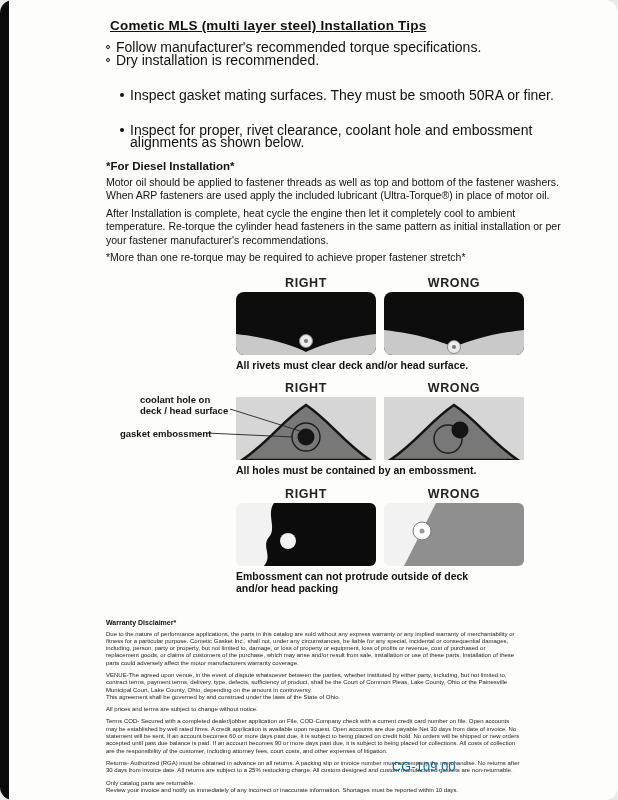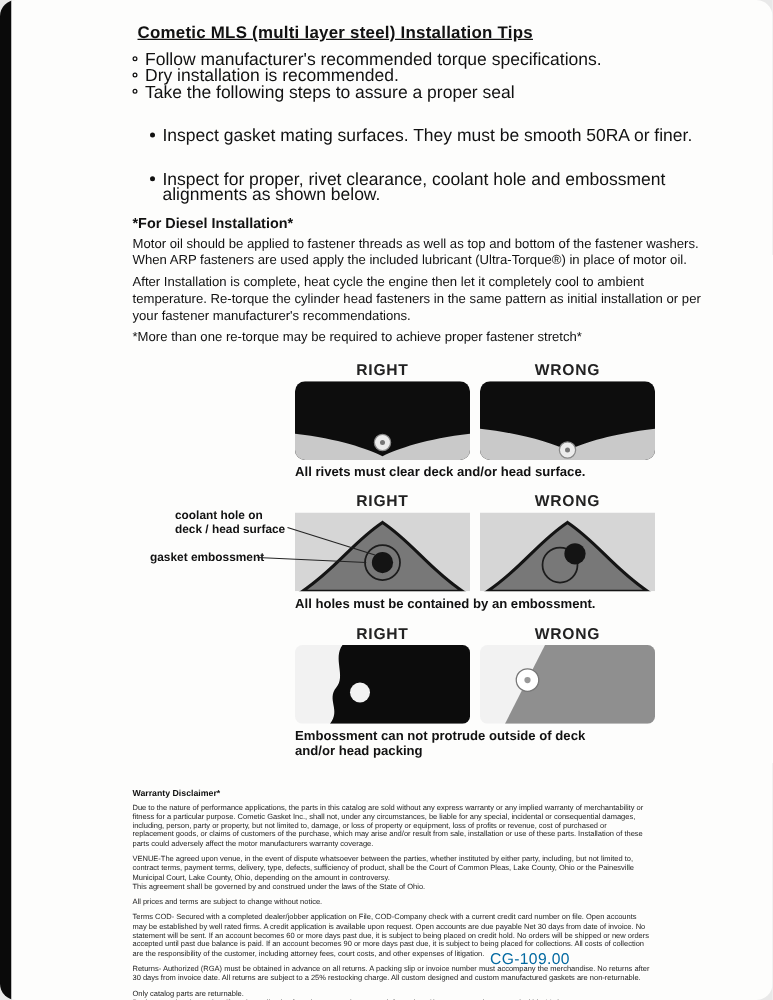--- a/index.html
+++ b/index.html
@@ -49,24 +49,20 @@
     <div class="title">Cometic MLS (multi layer steel) Installation Tips</div>
 
     <div class="bullet-row">
       <span class="ring"></span>
       <span>Follow manufacturer's recommended torque specifications.</span>
     </div>
     <div class="bullet-row">
       <span class="ring"></span>
       <span>Dry installation is recommended.</span>
     </div>
-    <div class="bullet-row">
-      <span class="ring"></span>
-      <span>Take the following steps to assure a proper seal</span>
-    </div>
     <div class="bullet-row sub">
       <span class="dot"></span>
       <span>Inspect gasket mating surfaces.  They must be smooth 50RA or finer.</span>
     </div>
     <div class="bullet-row sub">
       <span class="dot"></span>
       <span>Inspect for proper, rivet clearance, coolant hole and embossment alignments as shown below.</span>
     </div>
 
     <div class="section-heading">*For Diesel Installation*</div>

